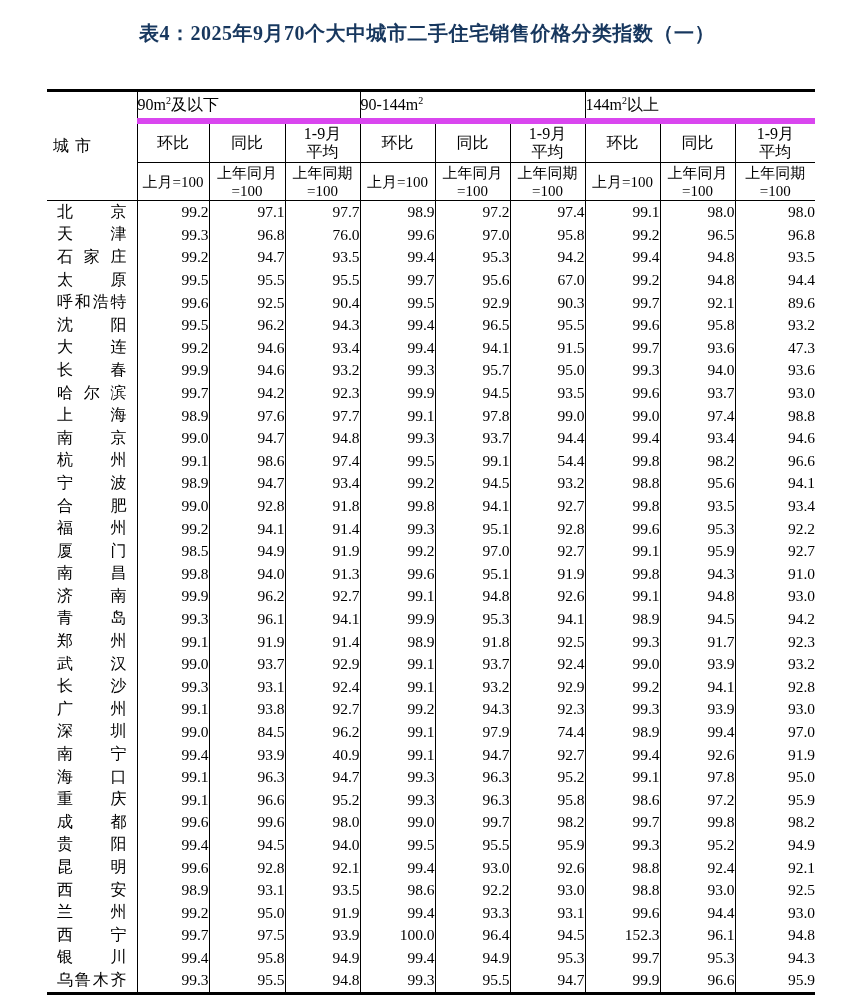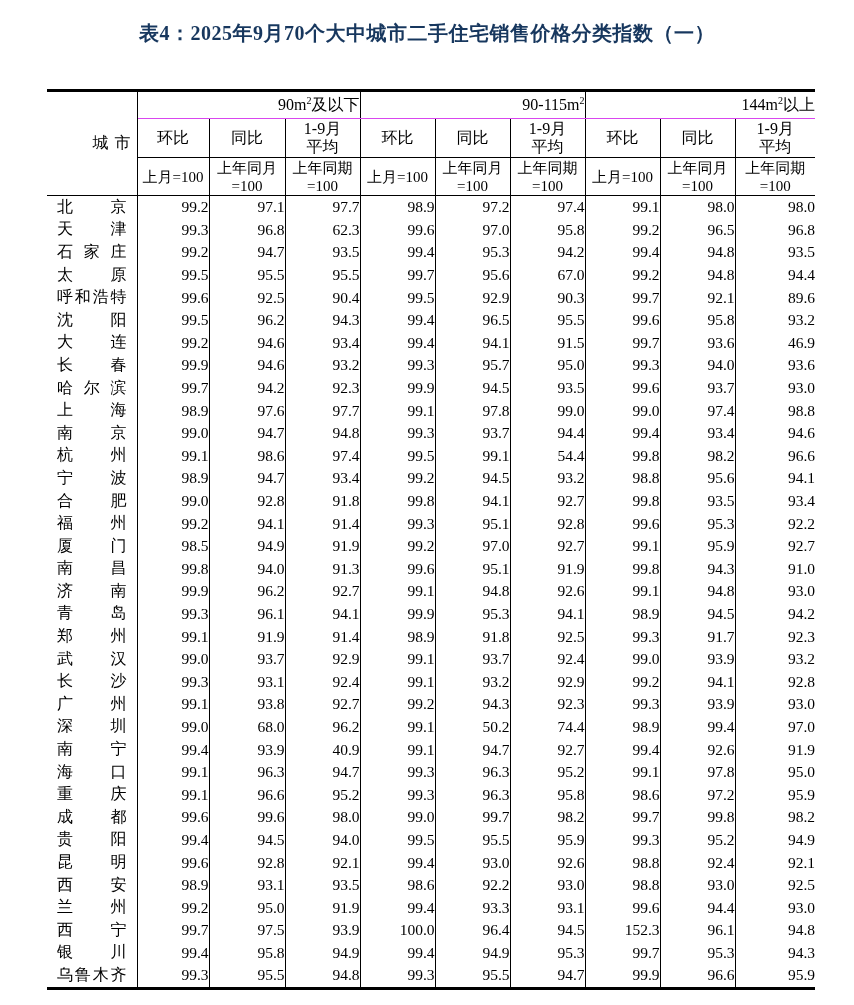--- a/index.html
+++ b/index.html
@@ -39,30 +39,30 @@
   table.idx th, table.idx td {
     padding: 0;
     font-weight: normal;
     vertical-align: middle;
     overflow: hidden;
   }
   
   th.group {
     height: 26px;
     font-size: 16px;
-    text-align: right;
-    border-bottom: 1px solid #d946ef;
+    text-align: left;
+    border-bottom: 6px solid #d946ef;
     border-right: 1px solid #000;
   }
-  th.group:last-child { border-right: none; padding-left: 32px; }
+  th.group:last-child { border-right: none; }
   th.group sup { font-size: 10px; line-height: 0; }
   
   th.corner {
     font-size: 16px;
-    text-align: right;
+    text-align: left;
     letter-spacing: 6px;
     text-indent: 6px;
     border-right: 1px solid #000;
     border-bottom: 1.5px solid #000;
   }
   
   th.colhead {
     height: 38px;
     font-size: 16px;
     text-align: center;
@@ -117,21 +117,21 @@
         <col style="width:75px">
         <col style="width:75px">
       <col style="width:75px">
         <col style="width:75px">
         <col style="width:80px">
     </colgroup>
     <thead>
       <tr>
         <th class="corner" rowspan="3">城市</th>
         <th class="group" colspan="3"><span>90m</span><sup>2</sup><span>及以下</span></th>
-        <th class="group" colspan="3"><span>90-115m</span><sup>2</sup><span></span></th>
+        <th class="group" colspan="3"><span>90-144m</span><sup>2</sup><span></span></th>
         <th class="group" colspan="3"><span>144m</span><sup>2</sup><span>以上</span></th>
       </tr>
       <tr>
         <th class="colhead">
             <span class="hline">环比</span>
           </th>
         <th class="colhead">
             <span class="hline">同比</span>
           </th>
         <th class="colhead">
@@ -215,21 +215,21 @@
         </tr>
         <tr>
           <td class="city">
             <div class="city-wrap">
               <span>天</span>
               <span>津</span>
             </div>
           </td>
           <td class="num">99.3</td>
           <td class="num">96.8</td>
-          <td class="num">62.3</td>
+          <td class="num">76.0</td>
           <td class="num">99.6</td>
           <td class="num">97.0</td>
           <td class="num">95.8</td>
           <td class="num">99.2</td>
           <td class="num">96.5</td>
           <td class="num">96.8</td>
         </tr>
         <tr>
           <td class="city">
             <div class="city-wrap">
@@ -309,21 +309,21 @@
             </div>
           </td>
           <td class="num">99.2</td>
           <td class="num">94.6</td>
           <td class="num">93.4</td>
           <td class="num">99.4</td>
           <td class="num">94.1</td>
           <td class="num">91.5</td>
           <td class="num">99.7</td>
           <td class="num">93.6</td>
-          <td class="num">46.9</td>
+          <td class="num">47.3</td>
         </tr>
         <tr>
           <td class="city">
             <div class="city-wrap">
               <span>长</span>
               <span>春</span>
             </div>
           </td>
           <td class="num">99.9</td>
           <td class="num">94.6</td>
@@ -592,24 +592,24 @@
           <td class="num">93.0</td>
         </tr>
         <tr>
           <td class="city">
             <div class="city-wrap">
               <span>深</span>
               <span>圳</span>
             </div>
           </td>
           <td class="num">99.0</td>
-          <td class="num">68.0</td>
+          <td class="num">84.5</td>
           <td class="num">96.2</td>
           <td class="num">99.1</td>
-          <td class="num">50.2</td>
+          <td class="num">97.9</td>
           <td class="num">74.4</td>
           <td class="num">98.9</td>
           <td class="num">99.4</td>
           <td class="num">97.0</td>
         </tr>
         <tr>
           <td class="city">
             <div class="city-wrap">
               <span>南</span>
               <span>宁</span>

